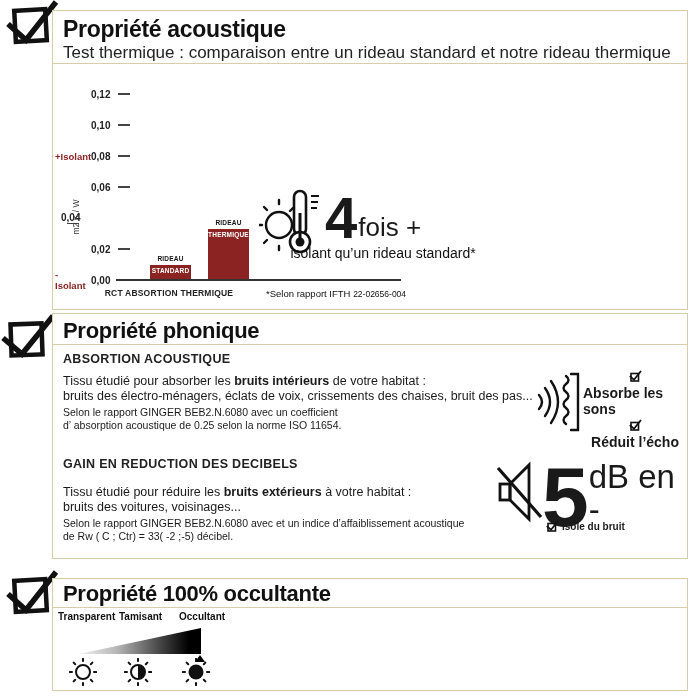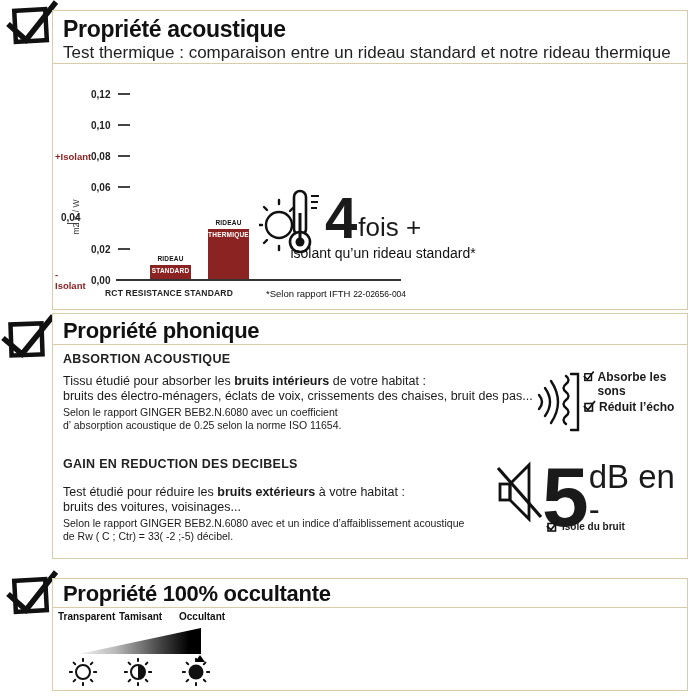--- a/index.html
+++ b/index.html
@@ -39,21 +39,21 @@
   .cap4 { position:absolute; left:200px; top:180px; width:260px; text-align:center; font-size:14px; color:#111; }
 
   
   #box2 { top:313px; height:246px; }
   #box2 .sec-header { padding:4px 10px; height:31px; }
   #box2 .sec-title { font-size:22px; }
   .ph-heading { position:absolute; left:10px; font-size:12.5px; font-weight:bold; letter-spacing:0.3px; color:#222; }
   .ph-para { position:absolute; left:10px; font-size:12.5px; line-height:15px; color:#1a1a1a; }
   .ph-note { position:absolute; left:10px; font-size:10.5px; line-height:12.5px; color:#1a1a1a; }
   .badges { position:absolute; left:530px; top:56px; display:flex; flex-direction:column; gap:2px; }
-  .badge-row { display:flex; gap:3px; font-size:12px; font-weight:bold; }
+  .badge-row { display:flex; align-items:center; gap:3px; font-size:14px; font-weight:bold;flex-direction:column; }
   .big5row { position:absolute; left:489px; top:146px; display:flex; align-items:flex-end; }
   .big5 { font-size:84px; font-weight:bold; line-height:0.78; letter-spacing:-2px; }
   .dben { font-size:33px; line-height:1; padding-bottom:5px; margin-left:2px; }
   .isole { position:absolute; left:493px; top:206px; display:flex; align-items:center; gap:3px; font-size:10px; font-weight:bold; }
 
   
   #box3 { top:578px; height:113px; }
   #box3 .sec-header { padding:2px 10px 3px 10px; height:29px; }
   #box3 .sec-title { font-size:22px; }
   .lvl { position:absolute; top:32px; font-size:10px; font-weight:bold; color:#111; }
@@ -130,21 +130,21 @@
           <div class="bar" style="left: 97px; width: 41px; height: 14px; top: 200px; background: rgb(138, 35, 33);">
             <span class="bar-inner">STANDARD</span>
           </div>
           <span class="bar-cap" style="left: 97px; width: 41px; top: 190px;">RIDEAU</span>
           <div class="bar" style="left: 155px; width: 41px; height: 50px; top: 164px; background: rgb(138, 35, 33);">
             <span class="bar-inner">THERMIQUE</span>
           </div>
           <span class="bar-cap" style="left: 155px; width: 41px; top: 154px;">RIDEAU</span>
         </div>
       <div class="baseline"></div>
-      <div class="xlabel">RCT RESISTANCE STANDARD</div>
+      <div class="xlabel">RCT ABSORTION THERMIQUE</div>
       <div class="footnote"><span>*Selon rapport IFTH </span><span class="code">22-02656-004</span></div>
 
       <div class="thermo-wrap">
         <svg width="62" height="66" viewBox="0 0 62 66">
           <g stroke="#111" stroke-width="2.4" stroke-linecap="round">
             <line x1="20" y1="15" x2="20" y2="11"></line>
             <line x1="8" y1="21" x2="5" y2="18"></line>
             <line x1="3" y1="36" x2="-1" y2="36"></line>
             <line x1="8" y1="51" x2="5" y2="54"></line>
             <line x1="20" y1="57" x2="20" y2="61"></line>
@@ -206,21 +206,21 @@
         <svg width="13" height="12" viewBox="0 0 13 12">
           <rect x="2" y="3.5" width="7.5" height="7.5" fill="none" stroke="#111" stroke-width="1.6"></rect>
           <path d="M0.8 6 L5 9.8 L12 1" fill="none" stroke="#111" stroke-width="1.8"></path>
         </svg>
         <span>Réduit l’écho</span>
       </div>
     </div>
 
     <div class="ph-heading" style="top:143px;">GAIN EN REDUCTION DES DECIBELS</div>
     <div class="ph-para" style="top:171px;">
-      <span>Test étudié pour réduire les </span><b>bruits extérieurs</b><span> à votre habitat :</span><br>
+      <span>Tissu étudié pour réduire les </span><b>bruits extérieurs</b><span> à votre habitat :</span><br>
       <span>bruits des voitures, voisinages...</span>
     </div>
     <div class="ph-note" style="top:203px;">
       <span>Selon le rapport GINGER BEB2.N.6080 avec et un indice d’affaiblissement acoustique</span><br>
       <span>de Rw ( C ; Ctr) = 33( -2 ;-5) décibel.</span>
     </div>
 
     <svg style="position:absolute;left:441px;top:146px;" width="52" height="64" viewBox="0 0 52 64">
       <rect x="6" y="24" width="10" height="16" fill="none" stroke="#111" stroke-width="2.8"></rect>
       <polygon points="16,24 35,5 35,59 16,40" fill="none" stroke="#111" stroke-width="2.8"></polygon>

